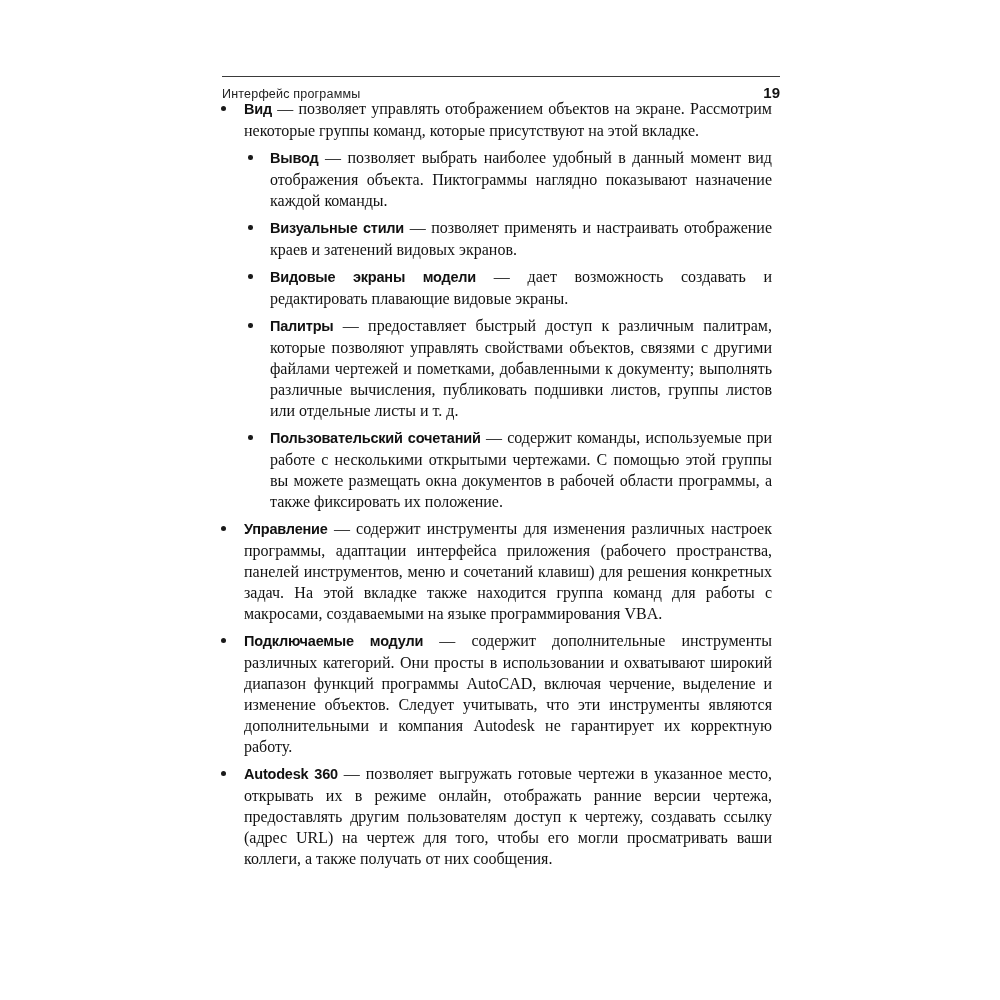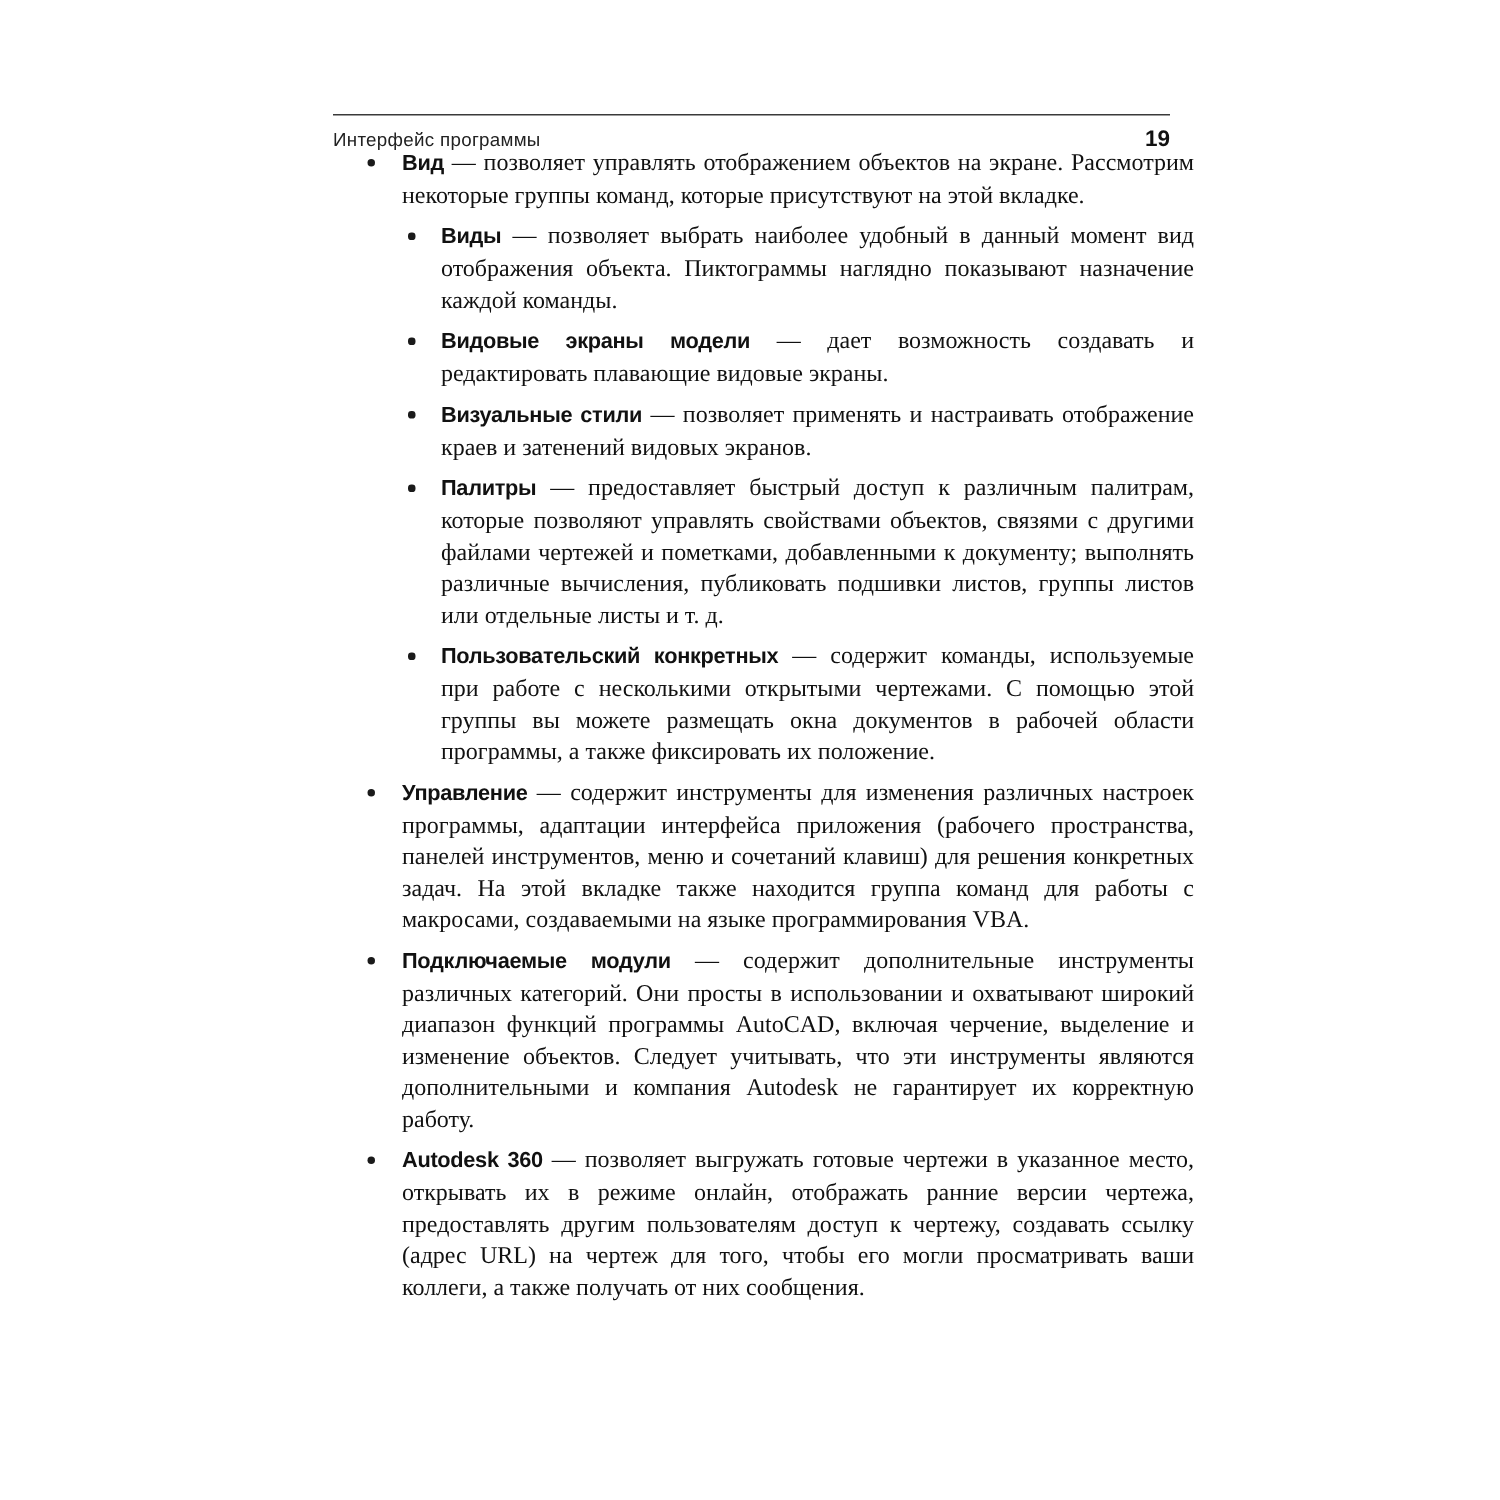--- a/index.html
+++ b/index.html
@@ -47,21 +47,21 @@
     left: 222px;
     top: 76px;
     width: 558px;
     height: 0;
     border: none;
     border-top: 1.2px solid #3a3a3a;
     margin: 0;
   }
   .content {
     position: absolute;
-    left: 238px;
+    left: 214px;
     top: 98px;
     width: 558px;
     font-size: 16px;
     line-height: 21px;
     text-align: justify;
     hyphens: auto;
     -webkit-hyphens: auto;
   }
   .item {
     position: relative;
@@ -109,23 +109,23 @@
 
 <div class="page">
   <header class="page-header">
     <span class="running-title">Интерфейс программы</span>
     <span class="page-number">19</span>
   </header>
   <hr class="header-rule">
   <main class="content">
       <div class="item level-1"><span class="bullet"></span><span class="term">Вид</span><span class="body-text"> — позволяет управлять отображением объектов на экране. Рассмотрим некоторые группы команд, которые присутствуют на этой вкладке.</span></div>
       <div class="children">
-        <div class="item level-2"><span class="bullet"></span><span class="term">Виды</span><span class="body-text"> — позволяет выбрать наиболее удобный в данный момент вид отображения объекта. Пиктограммы наглядно показывают назначение каждой команды.</span></div>
+        <div class="item level-2"><span class="bullet"></span><span class="term">Вывод</span><span class="body-text"> — позволяет выбрать наиболее удобный в данный момент вид отображения объекта. Пиктограммы наглядно показывают назначение каждой команды.</span></div>
+        <div class="item level-2"><span class="bullet"></span><span class="term">Визуальные стили</span><span class="body-text"> — позволяет применять и настраивать отображение краев и затенений видовых экранов.</span></div>
         <div class="item level-2"><span class="bullet"></span><span class="term">Видовые экраны модели</span><span class="body-text"> — дает возможность создавать и редактировать плавающие видовые экраны.</span></div>
-        <div class="item level-2"><span class="bullet"></span><span class="term">Визуальные стили</span><span class="body-text"> — позволяет применять и настраивать отображение краев и затенений видовых экранов.</span></div>
         <div class="item level-2"><span class="bullet"></span><span class="term">Палитры</span><span class="body-text"> — предоставляет быстрый доступ к различным палитрам, которые позволяют управлять свойствами объектов, связями с другими файлами чертежей и пометками, добавленными к документу; выполнять различные вычисления, публиковать подшивки листов, группы листов или отдельные листы и т. д.</span></div>
-        <div class="item level-2"><span class="bullet"></span><span class="term">Пользовательский конкретных</span><span class="body-text"> — содержит команды, используемые при работе с несколькими открытыми чертежами. С помощью этой группы вы можете размещать окна документов в рабочей области программы, а также фиксировать их положение.</span></div>
+        <div class="item level-2"><span class="bullet"></span><span class="term">Пользовательский сочетаний</span><span class="body-text"> — содержит команды, используемые при работе с несколькими открытыми чертежами. С помощью этой группы вы можете размещать окна документов в рабочей области программы, а также фиксировать их положение.</span></div>
       </div>
       <div class="item level-1"><span class="bullet"></span><span class="term">Управление</span><span class="body-text"> — содержит инструменты для изменения различных настроек программы, адаптации интерфейса приложения (рабочего пространства, панелей инструментов, меню и сочетаний клавиш) для решения конкретных задач. На этой вкладке также находится группа команд для работы с макросами, создаваемыми на языке программирования VBA.</span></div>
       <div class="item level-1"><span class="bullet"></span><span class="term">Подключаемые модули</span><span class="body-text"> — содержит дополнительные инструменты различных категорий. Они просты в использовании и охватывают широкий диапазон функций программы AutoCAD, включая черчение, выделение и изменение объектов. Следует учитывать, что эти инструменты являются дополнительными и компания Autodesk не гарантирует их корректную работу.</span></div>
       <div class="item level-1"><span class="bullet"></span><span class="term">Autodesk 360</span><span class="body-text"> — позволяет выгружать готовые чертежи в указанное место, открывать их в режиме онлайн, отображать ранние версии чертежа, предоставлять другим пользователям доступ к чертежу, создавать ссылку (адрес URL) на чертеж для того, чтобы его могли просматривать ваши коллеги, а также получать от них сообщения.</span></div>
     </main>
 </div>
 
 </body></html>

